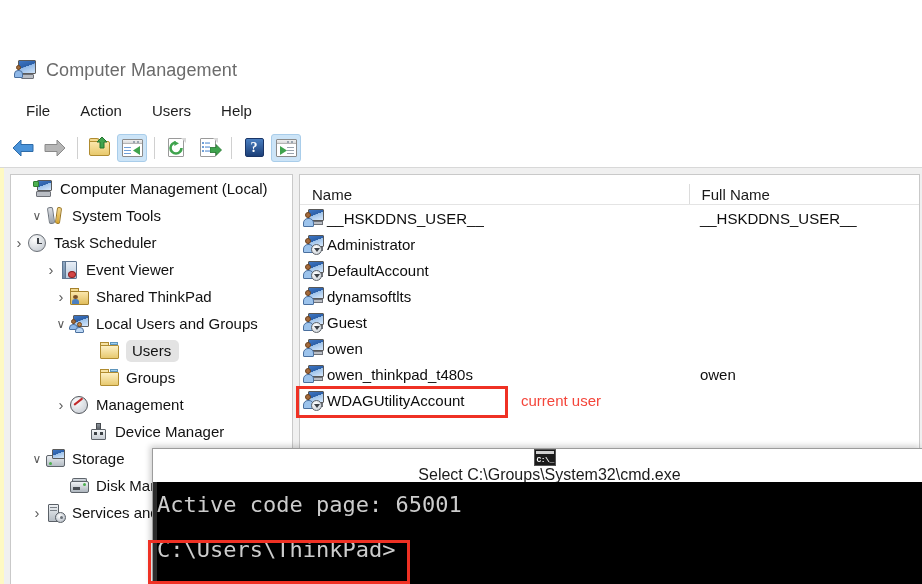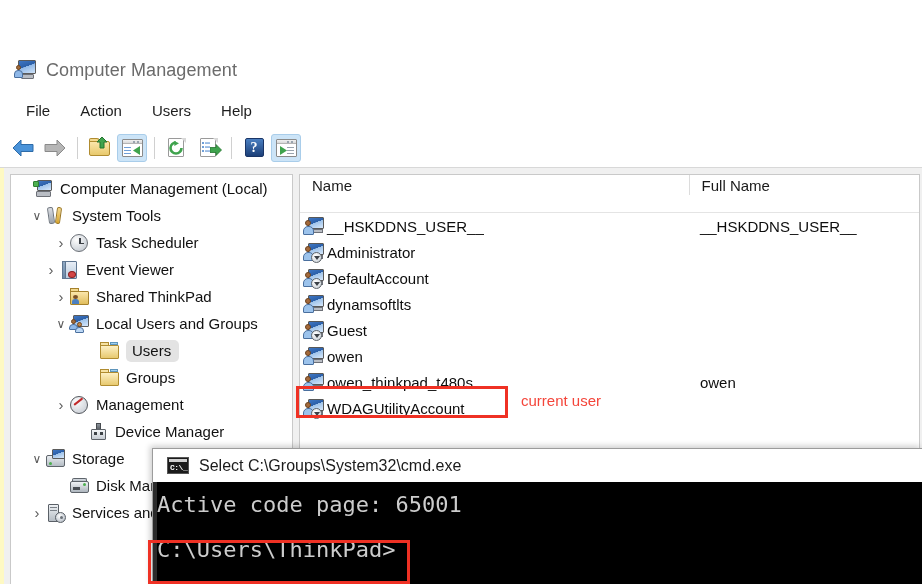--- a/index.html
+++ b/index.html
@@ -386,22 +386,22 @@
 
   
   #list-pane {
     position: absolute; left: 295px; top: 6px;
     width: 621px; height: 452px;
     background: #ffffff;
     border: 1px solid #c9c9c9;
     overflow: hidden;
   }
   #list-header {
-    height: 38px;
-    display: flex; align-items: flex-start;
+    height: 30px;
+    display: flex; align-items: flex-end;
     border-bottom: 1px solid #e4e4e4;
     background: #ffffff;
   }
   #list-header .col {
     font-size: 15px; color: #1a1a1a;
     padding-left: 12px;
     height: 20px;
     display: flex; align-items: center;
   }
   #list-header .col.name { width: 509px; }
@@ -479,20 +479,21 @@
     border: 1px solid #9c9c9c;
     border-bottom: none; border-right: none;
     box-shadow: -2px -2px 6px rgba(0,0,0,.20);
     overflow: hidden;
   }
   #cmd-title {
     height: 33px; width: 100%;
     background: #ffffff;
     display: flex; align-items: center;
     padding-left: 14px;
+    flex-direction: column;
   }
   #cmd-title .cmd-title-text {
     font-size: 16px; color: #1b1b1b;
     margin-left: 10px; white-space: nowrap;
   }
   .cmd-ico {
     width: 22px; height: 17px; position: relative; flex: none;
     background: #1b1b1b; border: 1px solid #555;
   }
   .cmd-ico .bar {
@@ -661,21 +662,21 @@
 
       <div class="tree-row" style="padding-left:18px">
         <span class="chev down"></span>
         <span class="ti tools">
           <span class="wr"></span>
             <span class="sd"></span>
         </span>
         <span class="label">System Tools</span>
       </div>
 
-      <div class="tree-row" style="padding-left:42px">
+      <div class="tree-row" style="">
         <span class="chev right"></span>
         <span class="ti clock">
           <span class="face"></span>
             <span class="h1"></span>
             <span class="h2"></span>
         </span>
         <span class="label">Task Scheduler</span>
       </div>
 
       <div class="tree-row" style="padding-left:32px">

